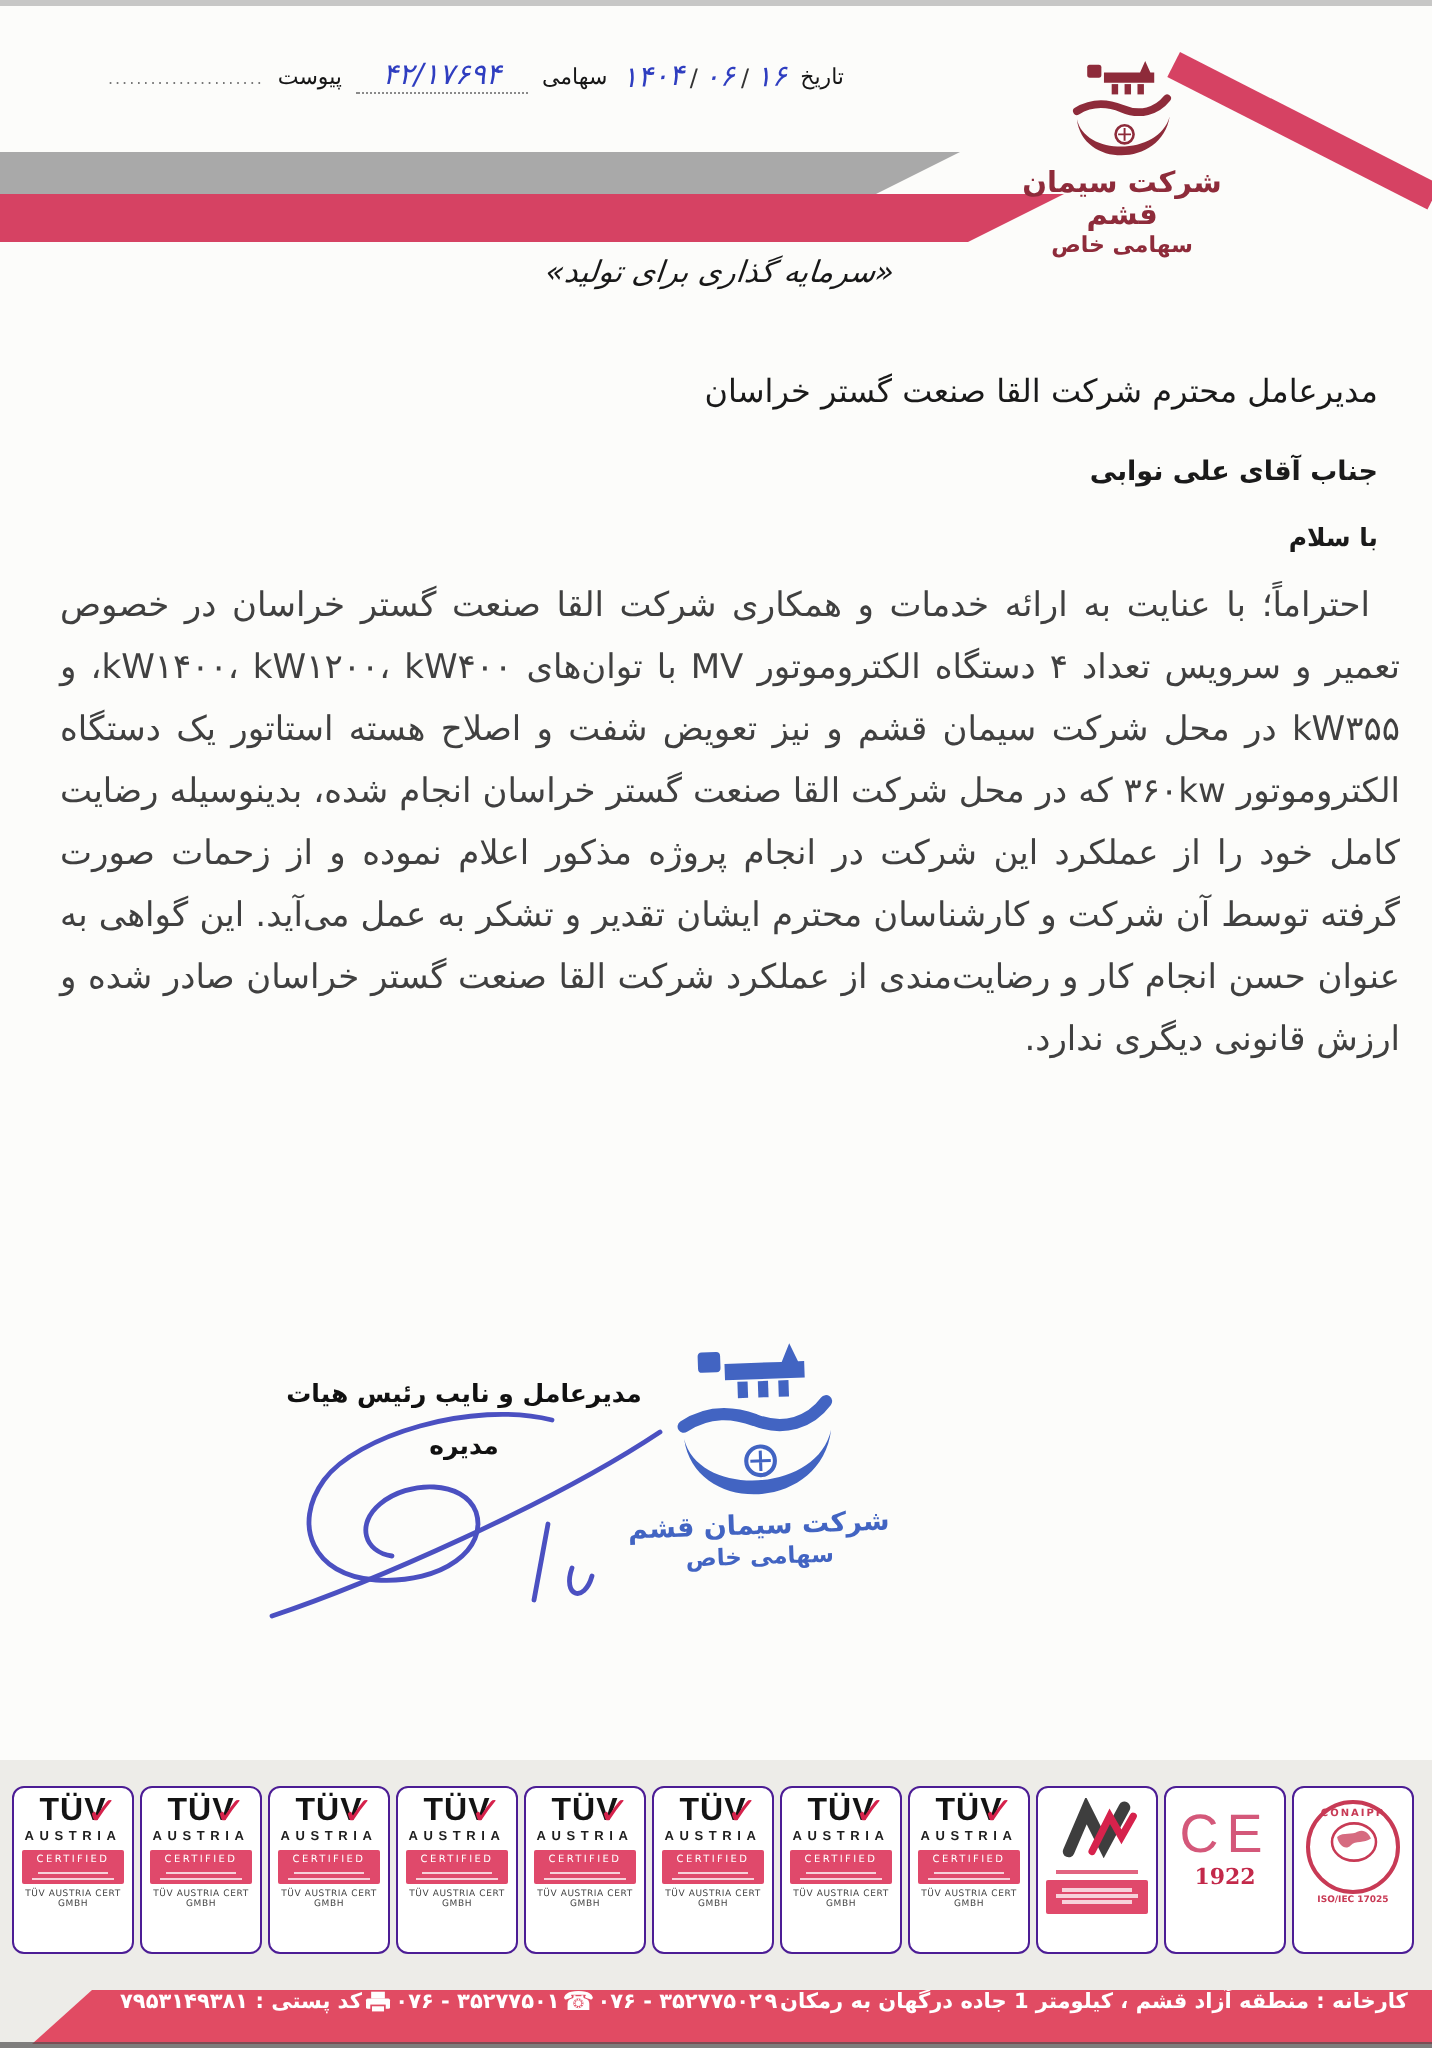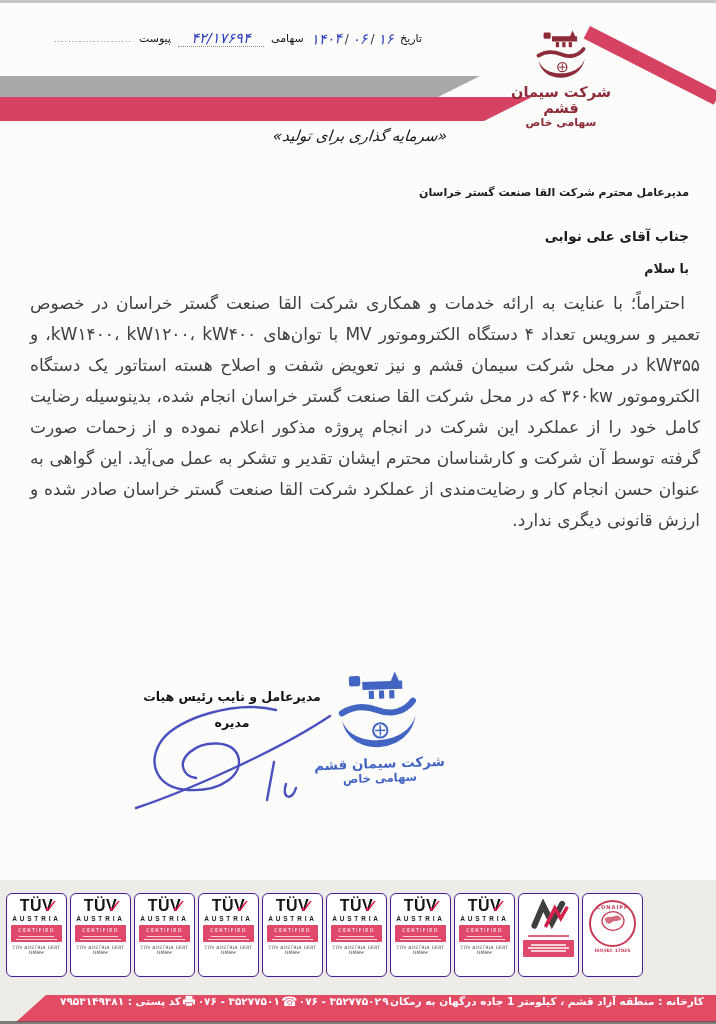--- a/index.html
+++ b/index.html
@@ -31,21 +31,21 @@
   .logo-block{position:absolute;left:492px;top:24px;width:138px;text-align:center;color:#8e2b3a;}
   .logo-block svg{display:block;margin:0 auto;}
   .logo-name{font-size:14.5px;font-weight:bold;direction:rtl;margin-top:2px;}
   .logo-type{font-size:11px;font-weight:bold;direction:rtl;}
 
   .slogan{position:absolute;top:127px;left:200px;width:320px;text-align:center;direction:rtl;
           font-size:15px;font-style:italic;color:#181818;transform:skewX(-6deg);}
 
   
   .rtl{direction:rtl;}
-  .recipient1{position:absolute;top:186px;right:27px;font-size:11px;font-weight:bold;}
+  .recipient1{position:absolute;top:186px;right:27px;font-size:16px;font-weight:normal;}
   .recipient2{position:absolute;top:228px;right:27px;font-size:13.5px;font-weight:bold;}
   .salutation{position:absolute;top:261px;right:27px;font-size:12.5px;font-weight:bold;}
   .body-par{position:absolute;top:288px;right:16px;left:30px;font-size:17px;line-height:31px;
             text-align:justify;text-indent:15px;color:#404040;}
 
   
   .sig-block{position:absolute;top:684px;left:136px;width:192px;text-align:center;direction:rtl;
              font-weight:bold;font-size:12.5px;line-height:26px;color:#111;}
   .sig-svg{position:absolute;top:698px;left:124px;width:220px;height:122px;pointer-events:none;}
   .stamp{position:absolute;top:662px;left:290px;width:176px;text-align:center;color:#2e54bd;
@@ -265,20 +265,24 @@
         <path d="M26,36 L38,12 L46,26 L54,12" stroke="#d6224c" stroke-width="5"></path>
       </svg>
       <div class="n-caption"></div>
       <div class="band">
           <div class="micro m1" style="margin-top:4px"></div>
           <div class="micro m2"></div>
           <div class="micro m1"></div>
         </div>
     </div>
 
+    <div class="badge">
+      <div class="ce-mark">CE</div>
+      <div class="ce-year">1922</div>
+    </div>
 
     <div class="badge">
       <div class="conaipp-circle">
         <div class="conaipp-name">CONAIPP</div>
         <svg width="26" height="22" viewBox="0 0 30 26">
           <ellipse cx="15" cy="13" rx="13" ry="11" fill="none" stroke="#c83a55" stroke-width="1.5"></ellipse>
           <path d="M5,10 C9,7 14,9 17,7 C21,5 24,8 25,11 C21,14 16,12 13,15 C10,18 6,15 5,10 z" fill="#c83a55" opacity="0.75"></path>
         </svg>
       </div>
       <div class="conaipp-foot">ISO/IEC 17025</div>

